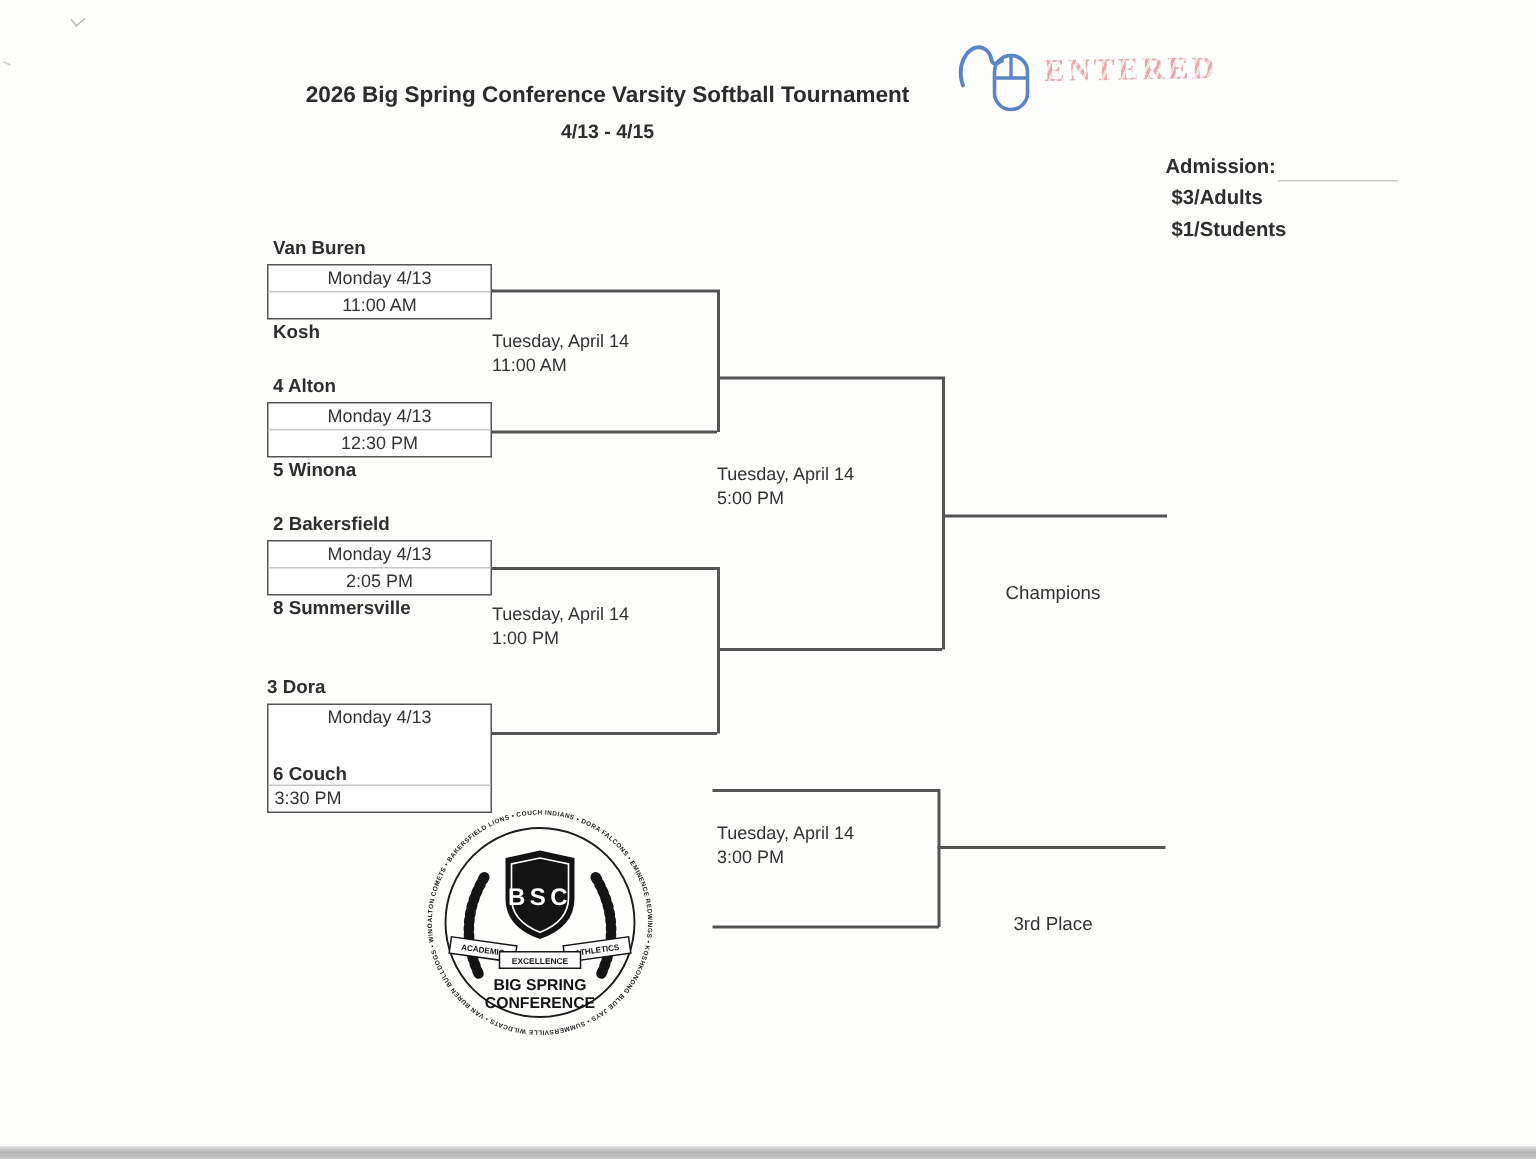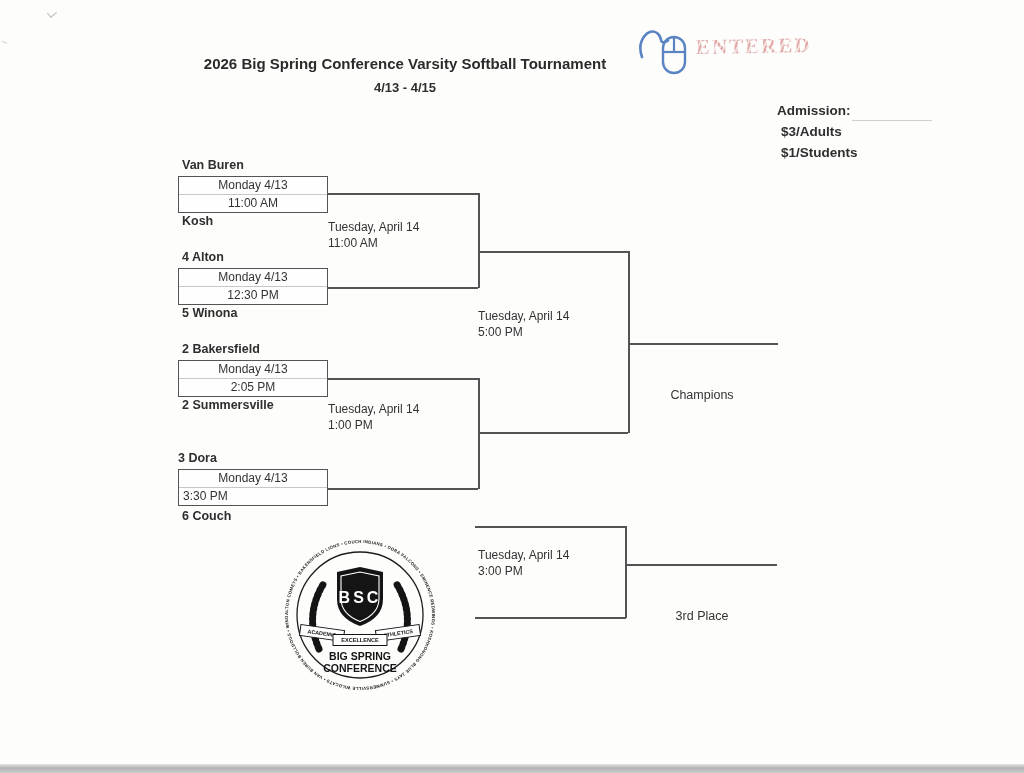--- a/index.html
+++ b/index.html
@@ -25,21 +25,21 @@
   .admission{position:absolute;left:777px;top:103px;font-weight:bold;font-size:13.5px;}
   .admission div{margin-bottom:6px;}
   .adm-underline{position:absolute;left:852px;top:120px;width:80px;height:1px;background:#cfcfcf;}
   .adm-indent{padding-left:4px;}
   
   .team{position:absolute;font-weight:bold;font-size:12.5px;white-space:nowrap;color:#2e2e2e;}
   .team-centered{width:150px;text-align:left;}
   .gamebox{position:absolute;left:178px;width:150px;border:1.5px solid #545454;background:#fefefe;box-sizing:border-box;}
   .gamebox .row{height:17px;line-height:17px;text-align:center;font-size:12px;color:#333;}
   .gamebox .row + .row{border-top:1px solid #c7c7c7;}
-  .gamebox .row-left{text-align:left;padding-left:4px;}
+  .gamebox .row-left{text-align:left;padding-left:4px;margin-top:36px;}
   .slot{position:absolute;width:150px;font-size:12px;line-height:16px;color:#333;}
   .outlabel{position:absolute;width:148px;text-align:center;font-size:12.5px;color:#333;margin-top:41px;}
   .hline{position:absolute;height:1.5px;background:#545454;}
   .vline{position:absolute;width:1.5px;background:#545454;}
   
   .mark1{position:absolute;left:48px;top:10px;width:7px;height:5px;
          border-left:1.5px solid #9a9a9a;border-bottom:1.5px solid #9a9a9a;transform:rotate(-40deg);opacity:.7;}
   .mark2{position:absolute;left:3px;top:38px;width:5px;height:4px;
          border-bottom:1.5px solid #ababab;transform:rotate(25deg);opacity:.6;}
   .bottom-strip{position:absolute;left:0;top:764px;width:1024px;height:9px;
@@ -84,21 +84,21 @@
     <div class="row">Monday 4/13</div>
     <div class="row">12:30 PM</div>
   </div>
   <div class="team" style="left:182px;top:306px">5 Winona</div>
 
   <div class="team" style="left:182px;top:342px">2 Bakersfield</div>
   <div class="gamebox" style="top:360px">
     <div class="row">Monday 4/13</div>
     <div class="row">2:05 PM</div>
   </div>
-  <div class="team" style="left:182px;top:398px">2 Summersville</div>
+  <div class="team" style="left:182px;top:398px">8 Summersville</div>
 
   <div class="team team-centered" style="left:178px;top:451px">3 Dora</div>
   <div class="gamebox" style="top:469px">
     <div class="row">Monday 4/13</div>
     <div class="row row-left">3:30 PM</div>
   </div>
   <div class="team" style="left:182px;top:509px">6 Couch</div>
 
   <div class="hline" style="left:328px;top:193px;width:150px"></div>
   <div class="hline" style="left:328px;top:287px;width:150px"></div>

